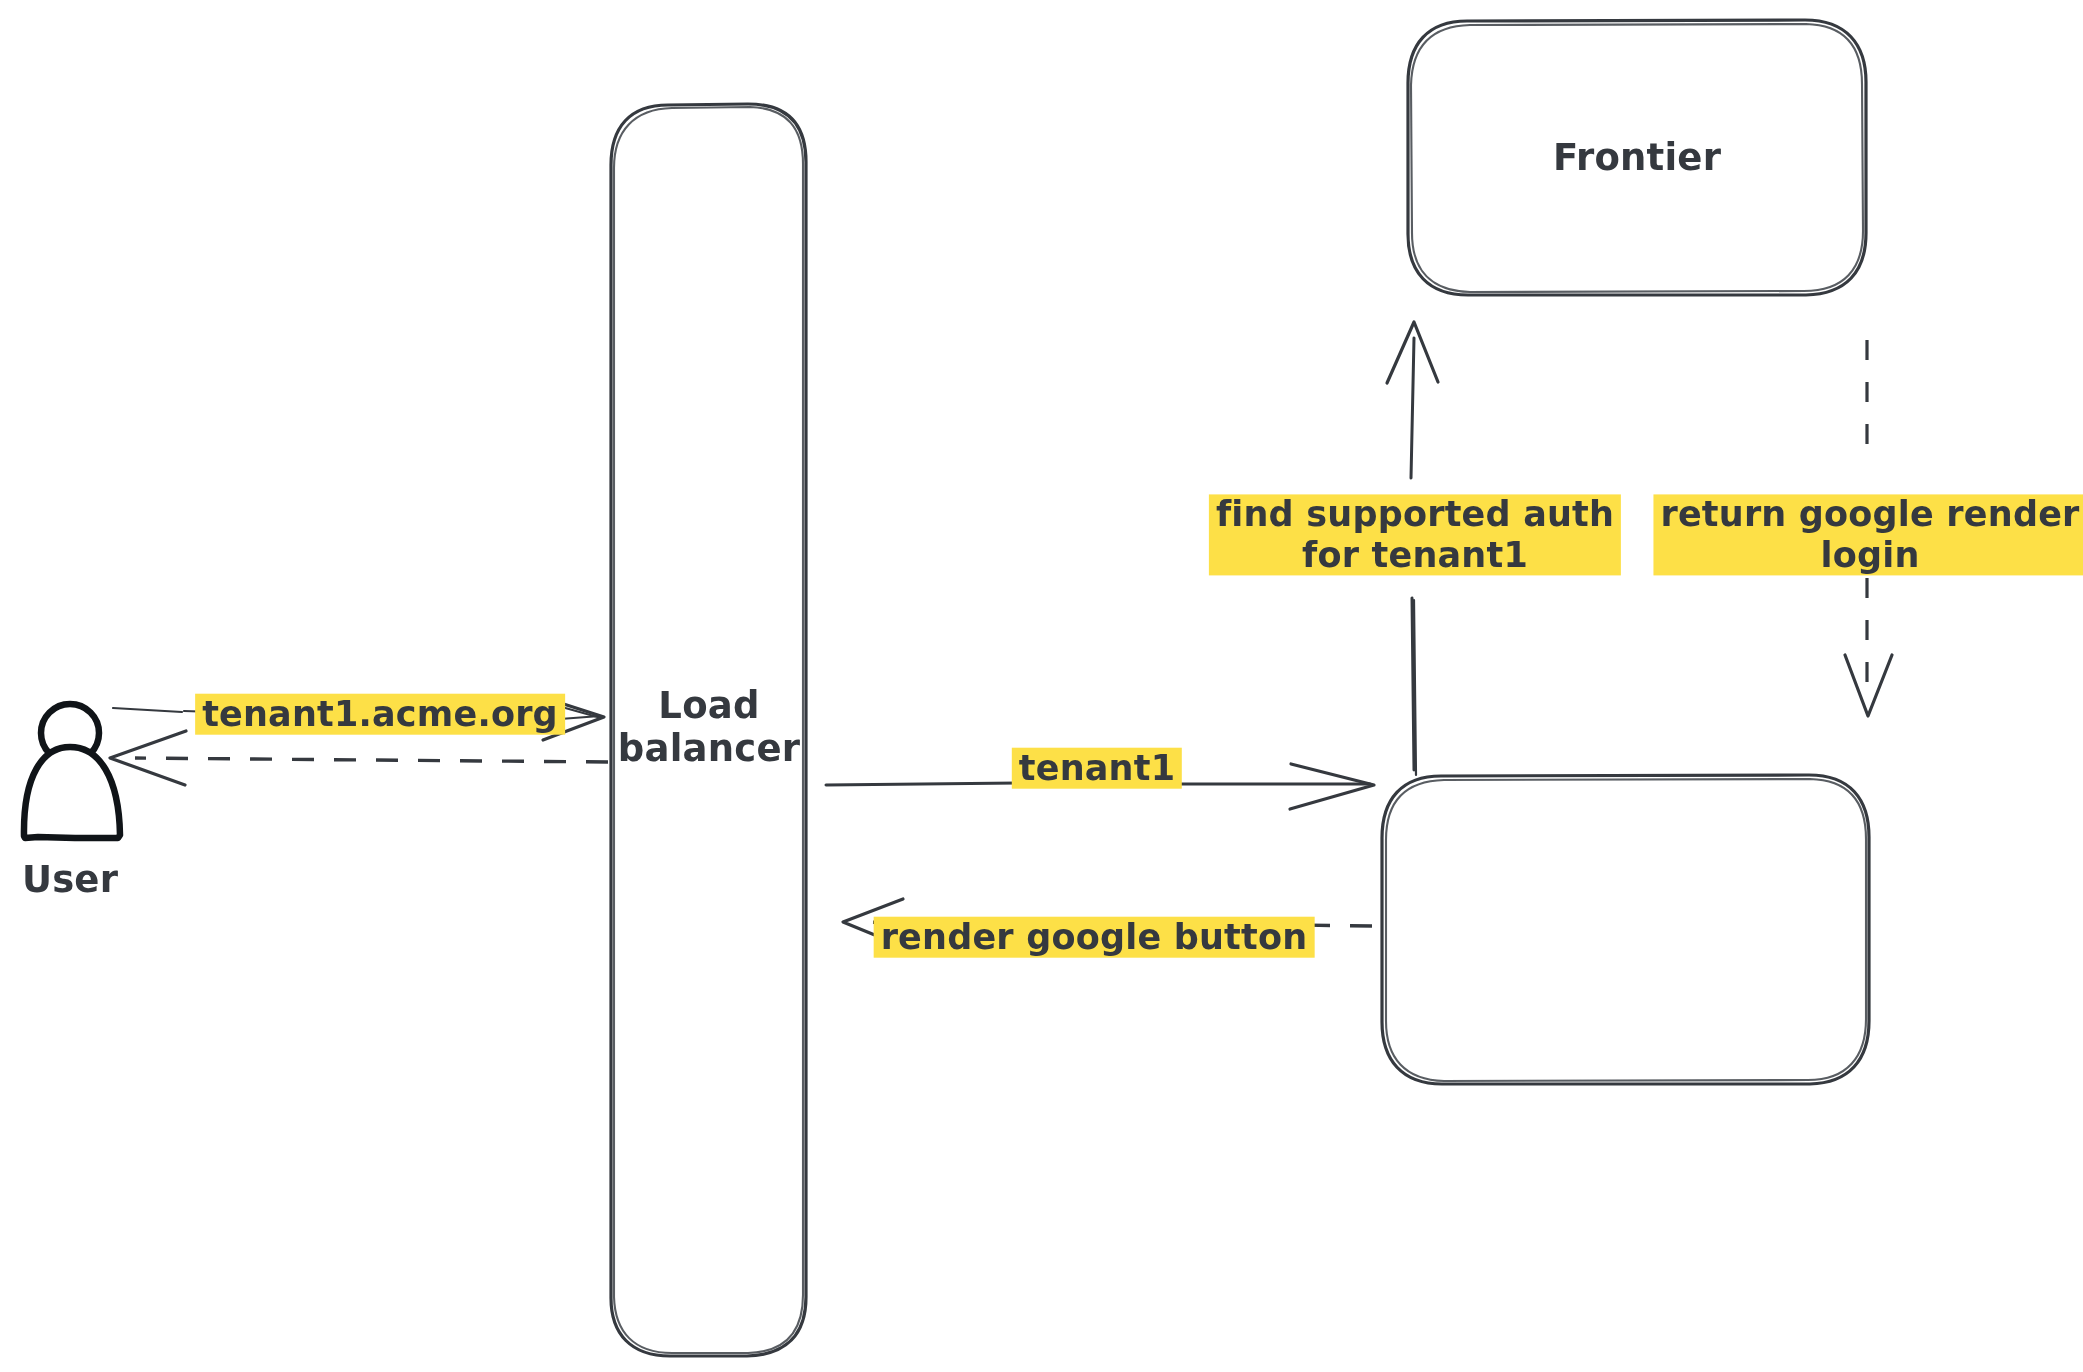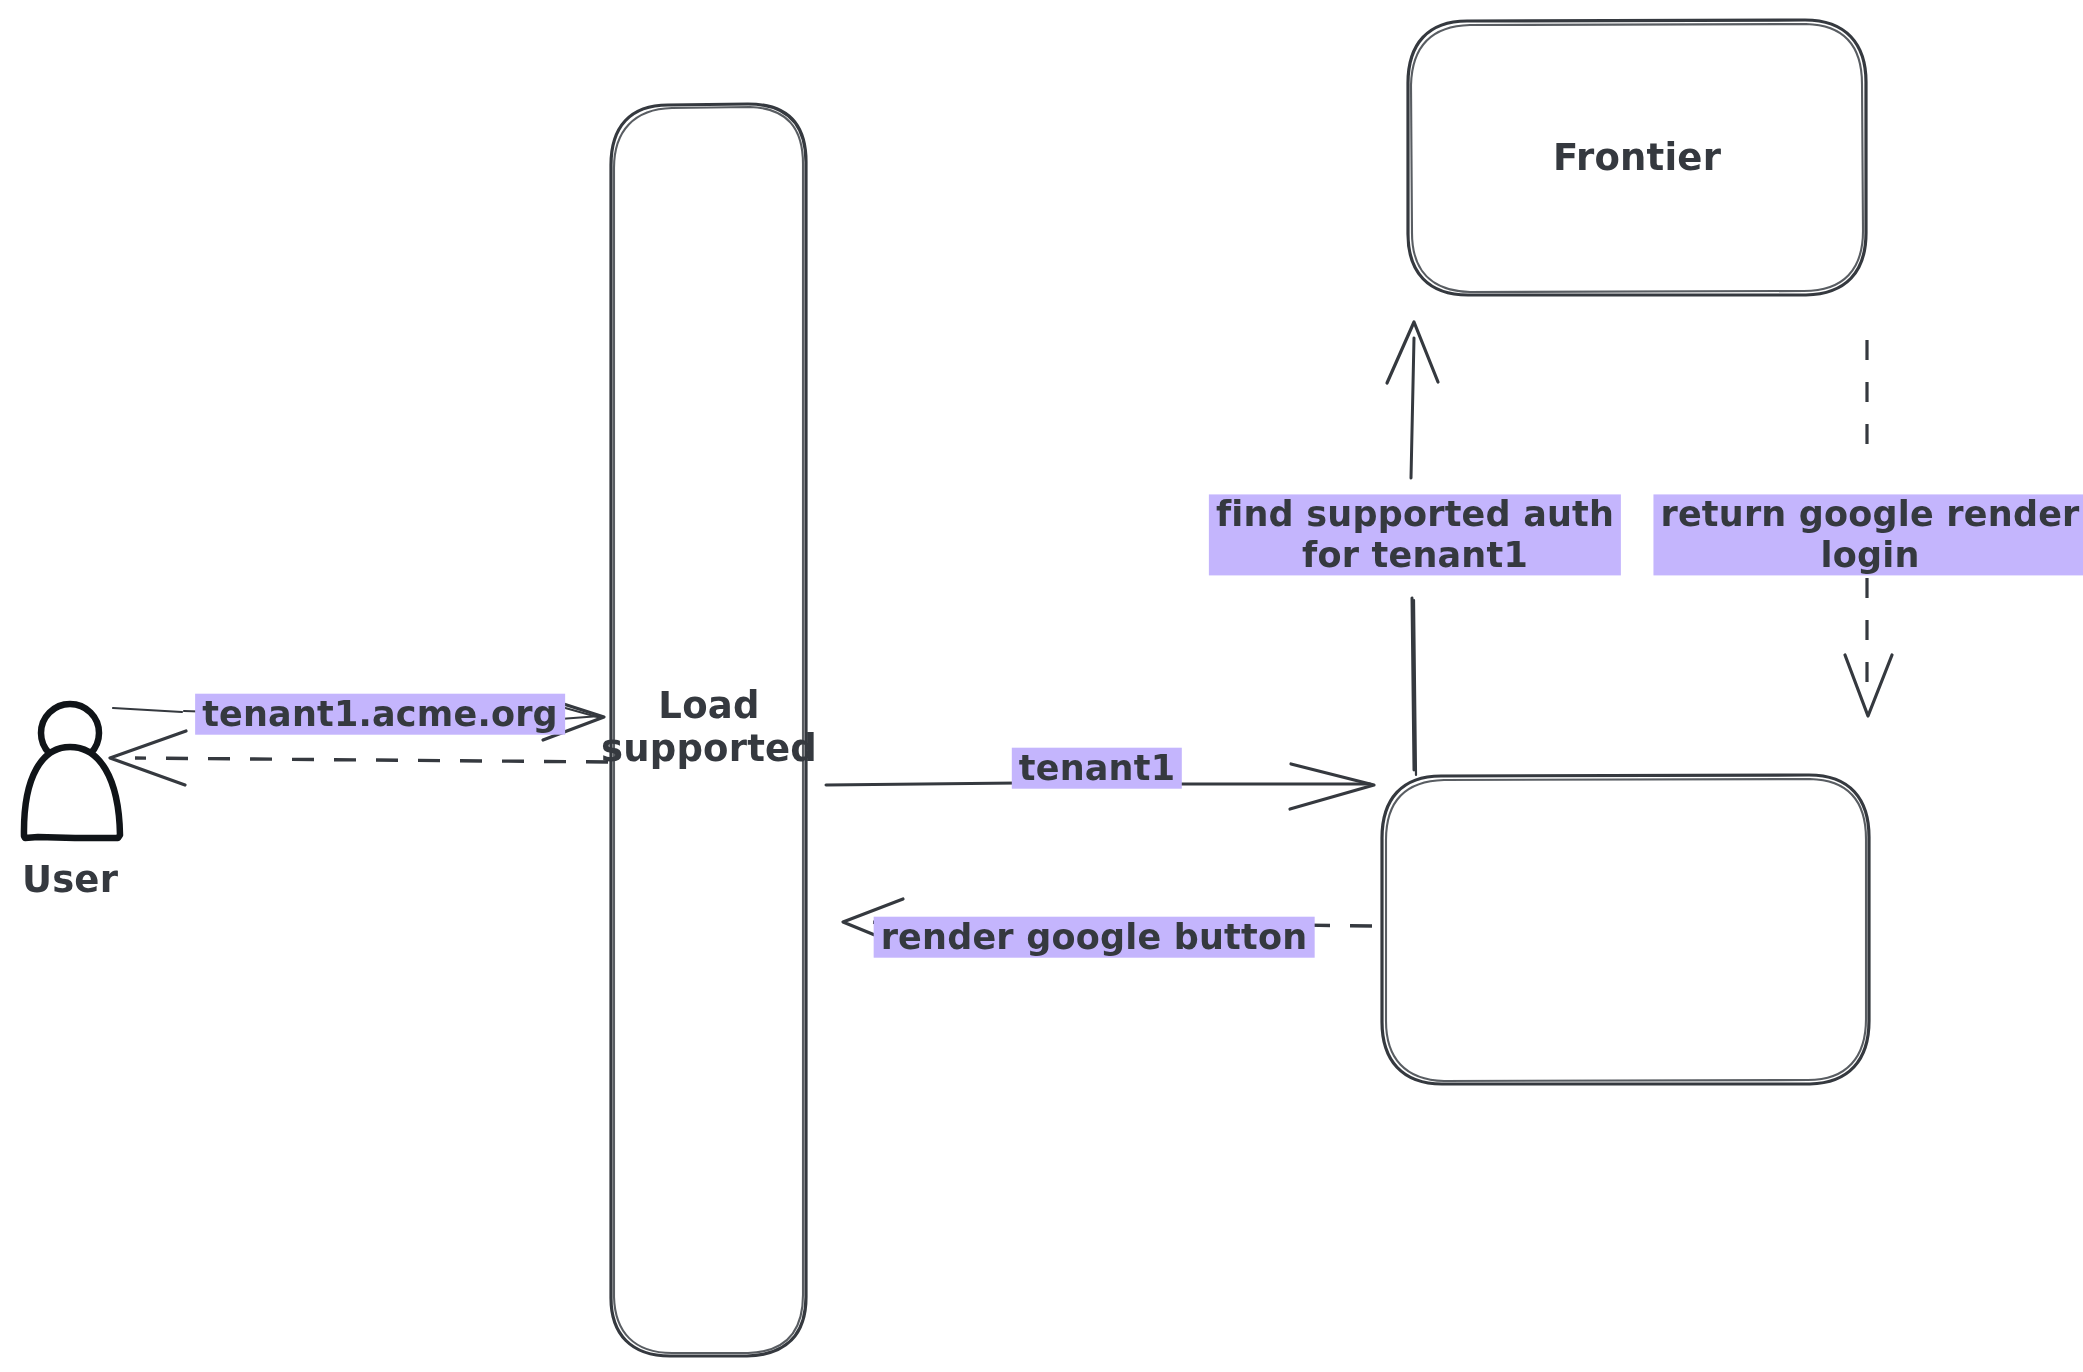--- a/index.html
+++ b/index.html
@@ -100,21 +100,21 @@
   .node-label {
     font-size: 37px;
   }
   .edge-label {
     font-size: 35px;
   }
   .actor-label {
     font-size: 37px;
   }
   .label-bg {
-    background: #c4b5fd;
+    background: #fde047;
     padding: 0 7px;
   }
 </style>
 </head>
 <body>
 
 <div id="canvas">
 
   <svg class="layer" viewBox="0 0 2083 1372">
     <defs>
@@ -239,21 +239,21 @@
       <path class="edge-dashed-v" d="M 1867 340 L 1867 463"></path>
       <path class="edge-dashed-v" d="M 1867 578 L 1867 700"></path>
       <path class="arrowhead" d="M 1845 655 L 1868 716 L 1892 655"></path>
     </g>
   </svg>
 
   <div class="lbl lbl-center actor-label" style="left:70px; top:880px;">User</div>
 
   <div class="lbl lbl-center node-label" style="left:709px; top:728px;">
     <span>Load</span><br>
-    <span>supported</span>
+    <span>balancer</span>
   </div>
 
   <div class="lbl lbl-center node-label" style="left:1637px; top:158px;">Frontier</div>
 
 
   <div class="lbl lbl-center edge-label label-bg" style="left:380px; top:714px;">tenant1.acme.org</div>
 
   <div class="lbl lbl-center edge-label label-bg" style="left:1097px; top:768px;">tenant1</div>
 
   <div class="lbl lbl-center edge-label label-bg" style="left:1094px; top:925px;margin-top:12px;">render google button</div>

